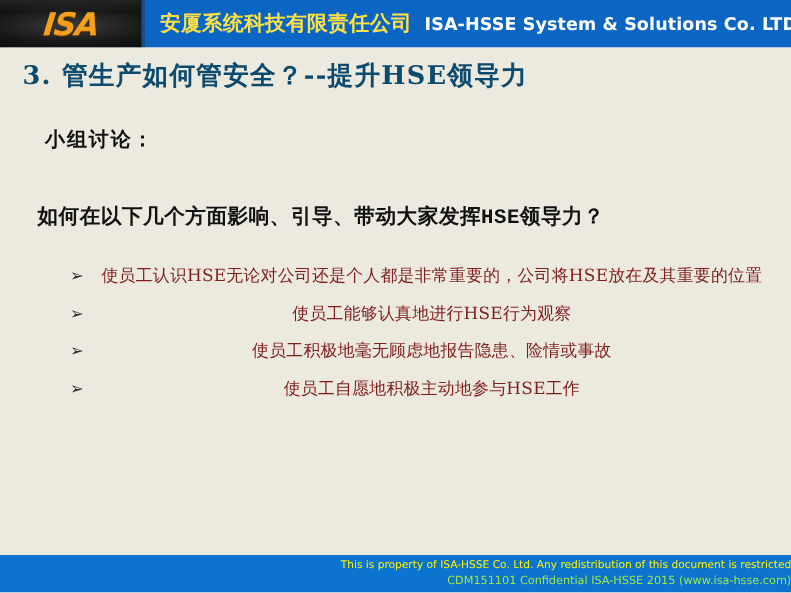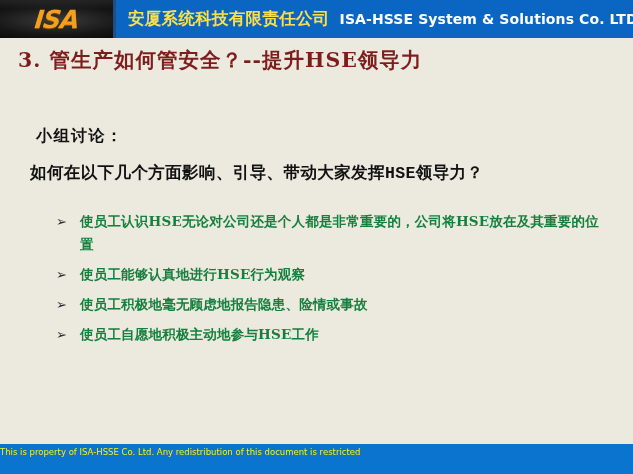--- a/index.html
+++ b/index.html
@@ -102,32 +102,32 @@
     top: 38px;
     width: 633px;
     height: 398px;
     background: #ece9df;
   }
 
   .slide-title {
     position: absolute;
     left: 18px;
     top: 8px;
-    color: #7f1d1d;
+    color: #0c4a6e;
     font-family: "DejaVu Serif", "Liberation Serif", serif;
     font-weight: bold;
     font-size: 20.5px;
     letter-spacing: 1px;
     white-space: nowrap;
   }
 
   .subhead {
     position: absolute;
     left: 36px;
-    top: 88px;
+    top: 64px;
     color: #111111;
     font-family: "DejaVu Serif", "Liberation Serif", serif;
     font-weight: bold;
     font-size: 16px;
     letter-spacing: 1.5px;
     white-space: nowrap;
   }
 
   .question {
     position: absolute;
@@ -155,37 +155,38 @@
   .bullet-marker {
     flex: 0 0 auto;
     width: 24px;
     color: #2b2b2b;
     font-family: "DejaVu Sans", "Liberation Sans", sans-serif;
     font-size: 13px;
     line-height: 23px;
   }
   .bullet-text {
     flex: 1 1 auto;
-    color: #15803d;
+    color: #7f1d1d;
     font-family: "DejaVu Serif", "Liberation Serif", serif;
-    font-weight: bold;
+    font-weight: normal;
     font-size: 13.5px;
     line-height: 23px;
     letter-spacing: 0.2px;
+    text-align: center;
   }
 
   
   .footer {
     position: absolute;
     left: 0;
     top: 444px;
     width: 633px;
     height: 30px;
     background: #0b74cf;
-    text-align: left;
+    text-align: right;
     padding-top: 2px;
     box-sizing: border-box;
     overflow: hidden;
   }
   .footer-line1 {
     color: #fff200;
     font-family: "DejaVu Sans", "Liberation Sans", sans-serif;
     font-size: 8.5px;
     line-height: 13px;
     white-space: nowrap;
@@ -251,15 +252,16 @@
         <span class="bullet-marker">➢</span>
         <span class="bullet-text">使员工自愿地积极主动地参与HSE工作</span>
       </div>
 
     </div>
   </div>
 
   <div class="footer-gap"></div>
   <div class="footer">
     <div class="footer-line1">This is property of ISA-HSSE Co. Ltd. Any redistribution of this document is restricted</div>
+    <div class="footer-line2">CDM151101 Confidential   ISA-HSSE 2015  (www.isa-hsse.com)</div>
   </div>
 
 </div>
 
 </body></html>

